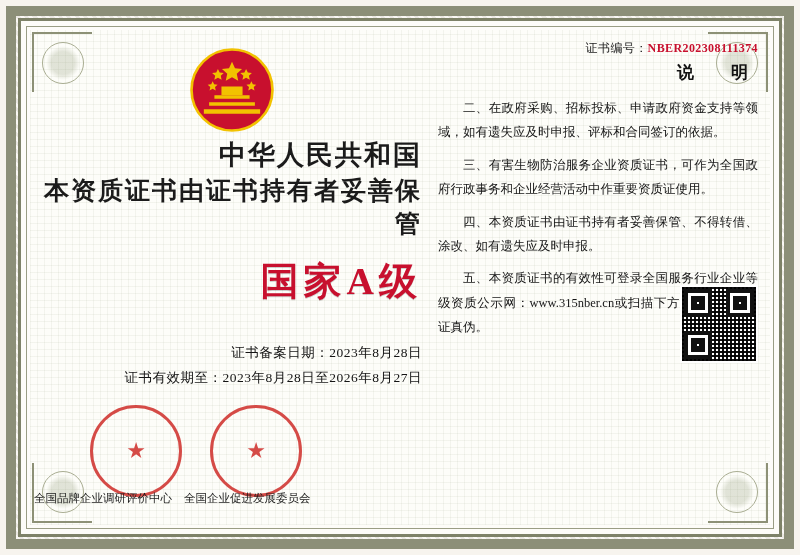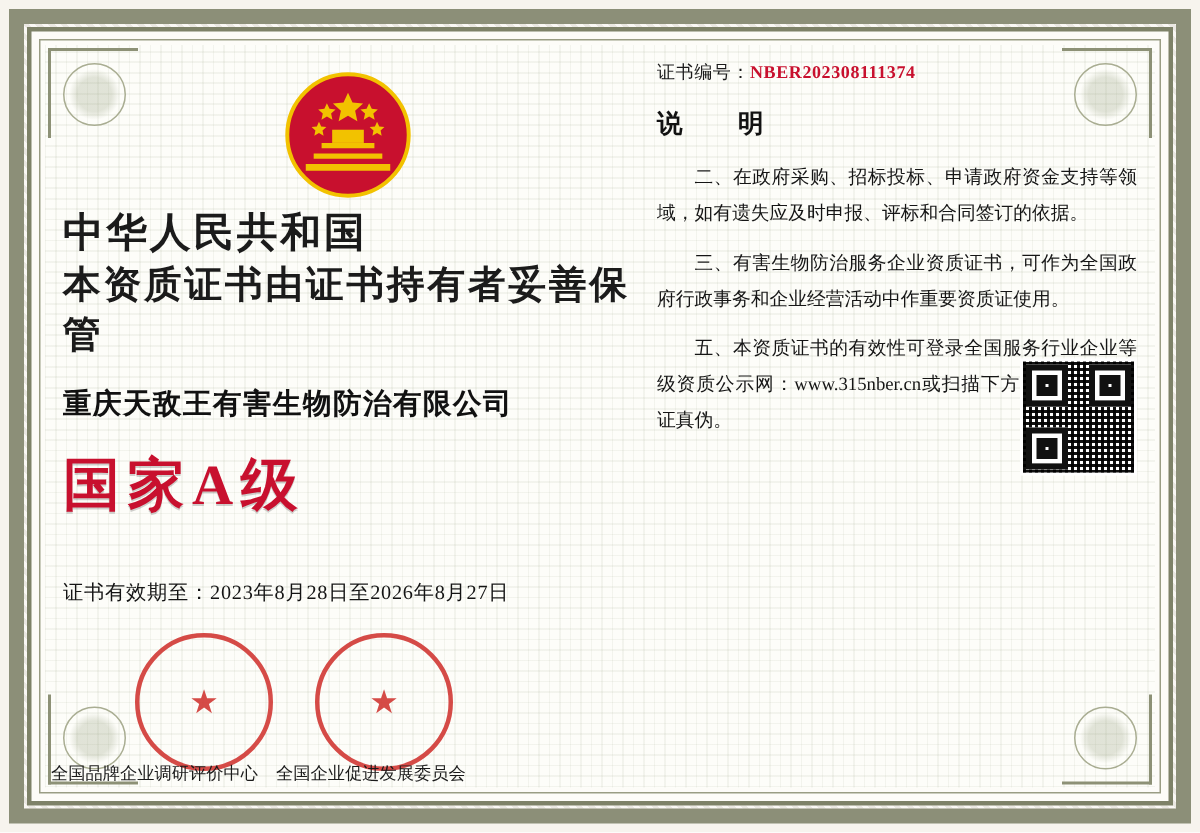--- a/index.html
+++ b/index.html
@@ -85,21 +85,21 @@
     position: absolute;
     left: 42px; top: 40px; right: 42px; bottom: 40px;
   }
 
   
   .left-panel {
     position: absolute;
     left: 0;
     top: 0;
     width: 380px;
-    text-align: left;
+    text-align: right;
   }
   .emblem {
     position: relative;
     width: 88px;
     height: 88px;
     margin: 6px auto 4px auto;
   }
   .cert-title {
     font-family: "Liberation Serif", serif;
     font-weight: bold;
@@ -192,32 +192,33 @@
   .right-panel {
     position: absolute;
     right: 0;
     top: 0;
     width: 320px;
   }
   .cert-no {
     font-family: "Liberation Serif", serif;
     font-size: 12px;
     color: #1a1a1a;
+    text-align: right;
     letter-spacing: 0.4px;
     white-space: nowrap;
   }
   .cert-no .num { color: #c8102e; font-weight: bold; }
   .notice-title {
-    text-align: left;
+    text-align: right;
     font-family: "Liberation Serif", serif;
     font-size: 17px;
     font-weight: bold;
     color: #121212;
     letter-spacing: 10px;
-    margin-top: 14px;
+    margin-top: 4px;
   }
   .notice-list {
     margin-top: 12px;
     font-family: "Liberation Serif", serif;
     font-size: 12.5px;
     color: #151515;
     line-height: 1.95;
     text-align: justify;
   }
   .notice-list p {
@@ -297,25 +298,27 @@
           <path d="M38 46 h24 v10 H38 z" fill="#f2c200"></path>
         </svg>
       </div>
 
       <div class="cert-title">
         <div>中华人民共和国</div>
         <div class="line2">本资质证书由证书持有者妥善保管</div>
       </div>
 
 
-      <div class="company">重庆天敌王有害生物防治有限公司</div>
 
       <div class="grade">国家A级</div>
 
       <div class="dates">
+        <span class="row">
+          <span>证书备案日期：</span><span>2023年8月28日</span>
+        </span>
         <span class="row">
           <span>证书有效期至：</span><span>2023年8月28日至2026年8月27日</span>
         </span>
       </div>
 
       <div class="seals">
         <div class="seal one">
           <div class="ring-text" style="font-size:0;color:transparent;">全国品牌企业调研评价中心</div>
           <div class="star">★</div>
         </div>
@@ -334,20 +337,21 @@
     <div class="right-panel">
       <div class="cert-no">
         <span>证书编号：</span><span class="num">NBER202308111374</span>
       </div>
 
       <div class="notice-title">说　明</div>
 
       <div class="notice-list">
         <p>二、在政府采购、招标投标、申请政府资金支持等领域，如有遗失应及时申报、评标和合同签订的依据。</p>
         <p>三、有害生物防治服务企业资质证书，可作为全国政府行政事务和企业经营活动中作重要资质证使用。</p>
+        <p>四、本资质证书由证书持有者妥善保管、不得转借、涂改、如有遗失应及时申报。</p>
         <p>五、本资质证书的有效性可登录全国服务行业企业等级资质公示网：www.315nber.cn或扫描下方二维码网上验证真伪。</p>
       </div>
 
       <div class="qr">
         <div class="qr-grid">
           <div class="qr-bl"></div>
         </div>
       </div>
     </div>
 

